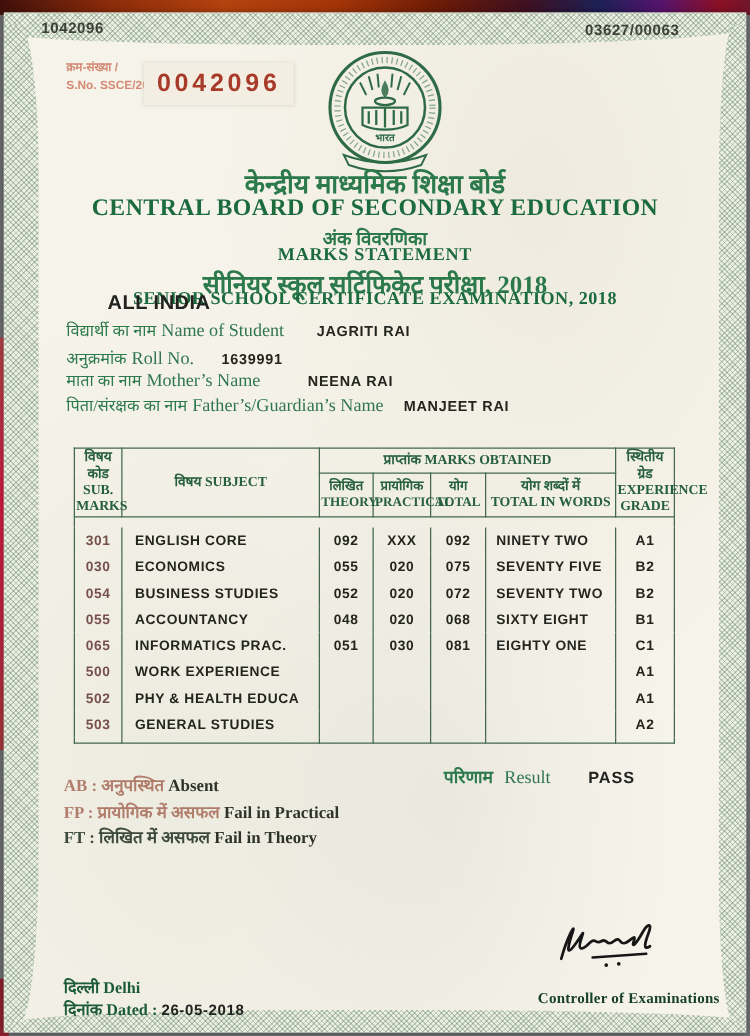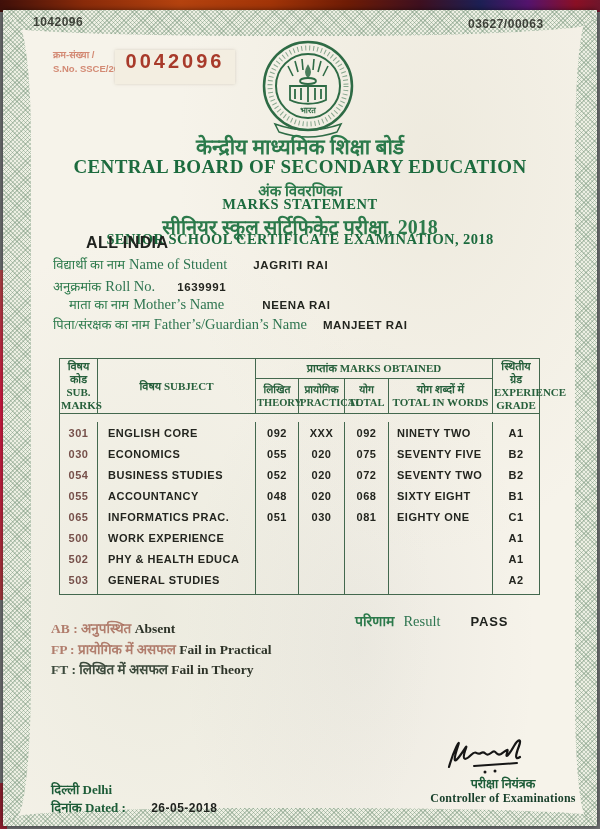--- a/index.html
+++ b/index.html
@@ -53,21 +53,21 @@
 
   
   .serial-labels{
     position:absolute;left:50px;top:38px;width:120px;
     font-family:"Liberation Sans",sans-serif;font-size:9.5px;font-weight:bold;
     color:rgba(201,108,82,.78);line-height:14px;
   }
   .serial-box{
     position:absolute;left:112px;top:40px;width:120px;height:34px;
     background:#f3eee1;box-shadow:0 0 3px rgba(160,150,120,.35);
-    display:flex;justify-content:center;
+    display:flex;align-items:center;justify-content:center;
   }
   .serial-number{
     font-family:"Liberation Sans",sans-serif;font-size:20px;font-weight:bold;
     color:#a83a2a;letter-spacing:3px;
   }
 
   
   .emblem{position:absolute;left:250px;top:28px;width:110px;height:102px;}
 
   
@@ -86,21 +86,21 @@
   
   .info-row{position:absolute;left:50px;white-space:nowrap;}
   .lbl-hi{font-size:13px;color:#2c7a4b;}
   .lbl-en{font-size:14.5px;color:#2e7550;}
   .val{
     font-family:"Liberation Sans",sans-serif;font-size:11.5px;font-weight:bold;
     color:#23251f;letter-spacing:.6px;
   }
   #row-name{top:245px;}   #row-name .val{margin-left:22px;}
   #row-roll{top:267px;}   #row-roll .val{margin-left:18px;}
-  #row-mother{top:285px;margin-left:16px;} #row-mother .val{margin-left:34px;}
+  #row-mother{top:285px;} #row-mother .val{margin-left:34px;}
   #row-father{top:305px;} #row-father .val{margin-left:12px;}
   #row-school{top:325px;} #row-school .val{margin-left:18px;}
   .val + .val{margin-left:14px !important;}
 
   
   .marks{
     position:absolute;left:56px;top:348px;width:480px;height:234px;
     border-collapse:collapse;table-layout:fixed;
     font-family:"Liberation Sans",sans-serif;
   }
@@ -146,21 +146,21 @@
   .result-row .r-hi{font-size:14px;font-weight:bold;color:#2c7a4b;}
   .result-row .r-en{font-size:14.5px;color:#2e7550;margin-left:5px;}
   .result-row .r-val{
     font-family:"Liberation Sans",sans-serif;font-size:13px;font-weight:bold;
     color:#20231f;margin-left:26px;letter-spacing:.8px;
   }
 
   
   .f-place{position:absolute;left:48px;top:770px;font-size:13px;font-weight:bold;color:#1d5c38;}
   .f-date{position:absolute;left:48px;top:788px;font-size:13px;font-weight:bold;color:#1d5c38;white-space:nowrap;}
-  .f-date .d-val{font-family:"Liberation Sans",sans-serif;color:#20231f;font-size:12px;letter-spacing:.5px;margin-left:22px;}
+  .f-date .d-val{font-family:"Liberation Sans",sans-serif;color:#20231f;font-size:12px;letter-spacing:.5px;}
   .signature{position:absolute;left:438px;top:723px;}
   .f-sign-hi{position:absolute;left:420px;top:765px;width:160px;text-align:center;font-size:12.5px;font-weight:bold;color:#1d5c38;}
   .f-sign-en{position:absolute;left:405px;top:781px;width:190px;text-align:center;
     font-size:12px;font-weight:bold;color:#173f2a;letter-spacing:.2px;}
 </style>
 </head>
 <body>
 
 <div class="photo-strip-top"></div>
 <div class="photo-strip-left"></div>
@@ -386,16 +386,15 @@
     <span>Dated :</span>
     <span class="d-val">26-05-2018</span>
   </div>
 
   <svg class="signature" width="100" height="46" viewBox="0 0 100 46">
     <path d="M8 34 C13 16 20 4 17 13 C14 22 11 33 18 24 C25 15 27 9 24 18 C21 27 24 28 30 22 C36 16 35 23 40 20 C45 17 44 25 50 20 C56 15 54 24 60 21 C65 18 68 14 66 20 C64 26 68 22 73 13 C77 6 81 5 78 13 C75 21 73 28 79 24" stroke="#161616" stroke-width="2.2" fill="none" stroke-linecap="round"></path>
     <path d="M33 33 L76 30" stroke="#161616" stroke-width="2" stroke-linecap="round"></path>
     <circle cx="44" cy="39" r="1.5" fill="#161616"></circle>
     <circle cx="54" cy="38" r="1.5" fill="#161616"></circle>
   </svg>
-  <div class="f-sign-hi">परीक्षा नियंत्रक</div>
   <div class="f-sign-en">Controller of Examinations</div>
 
 </div>
 
 </body></html>

